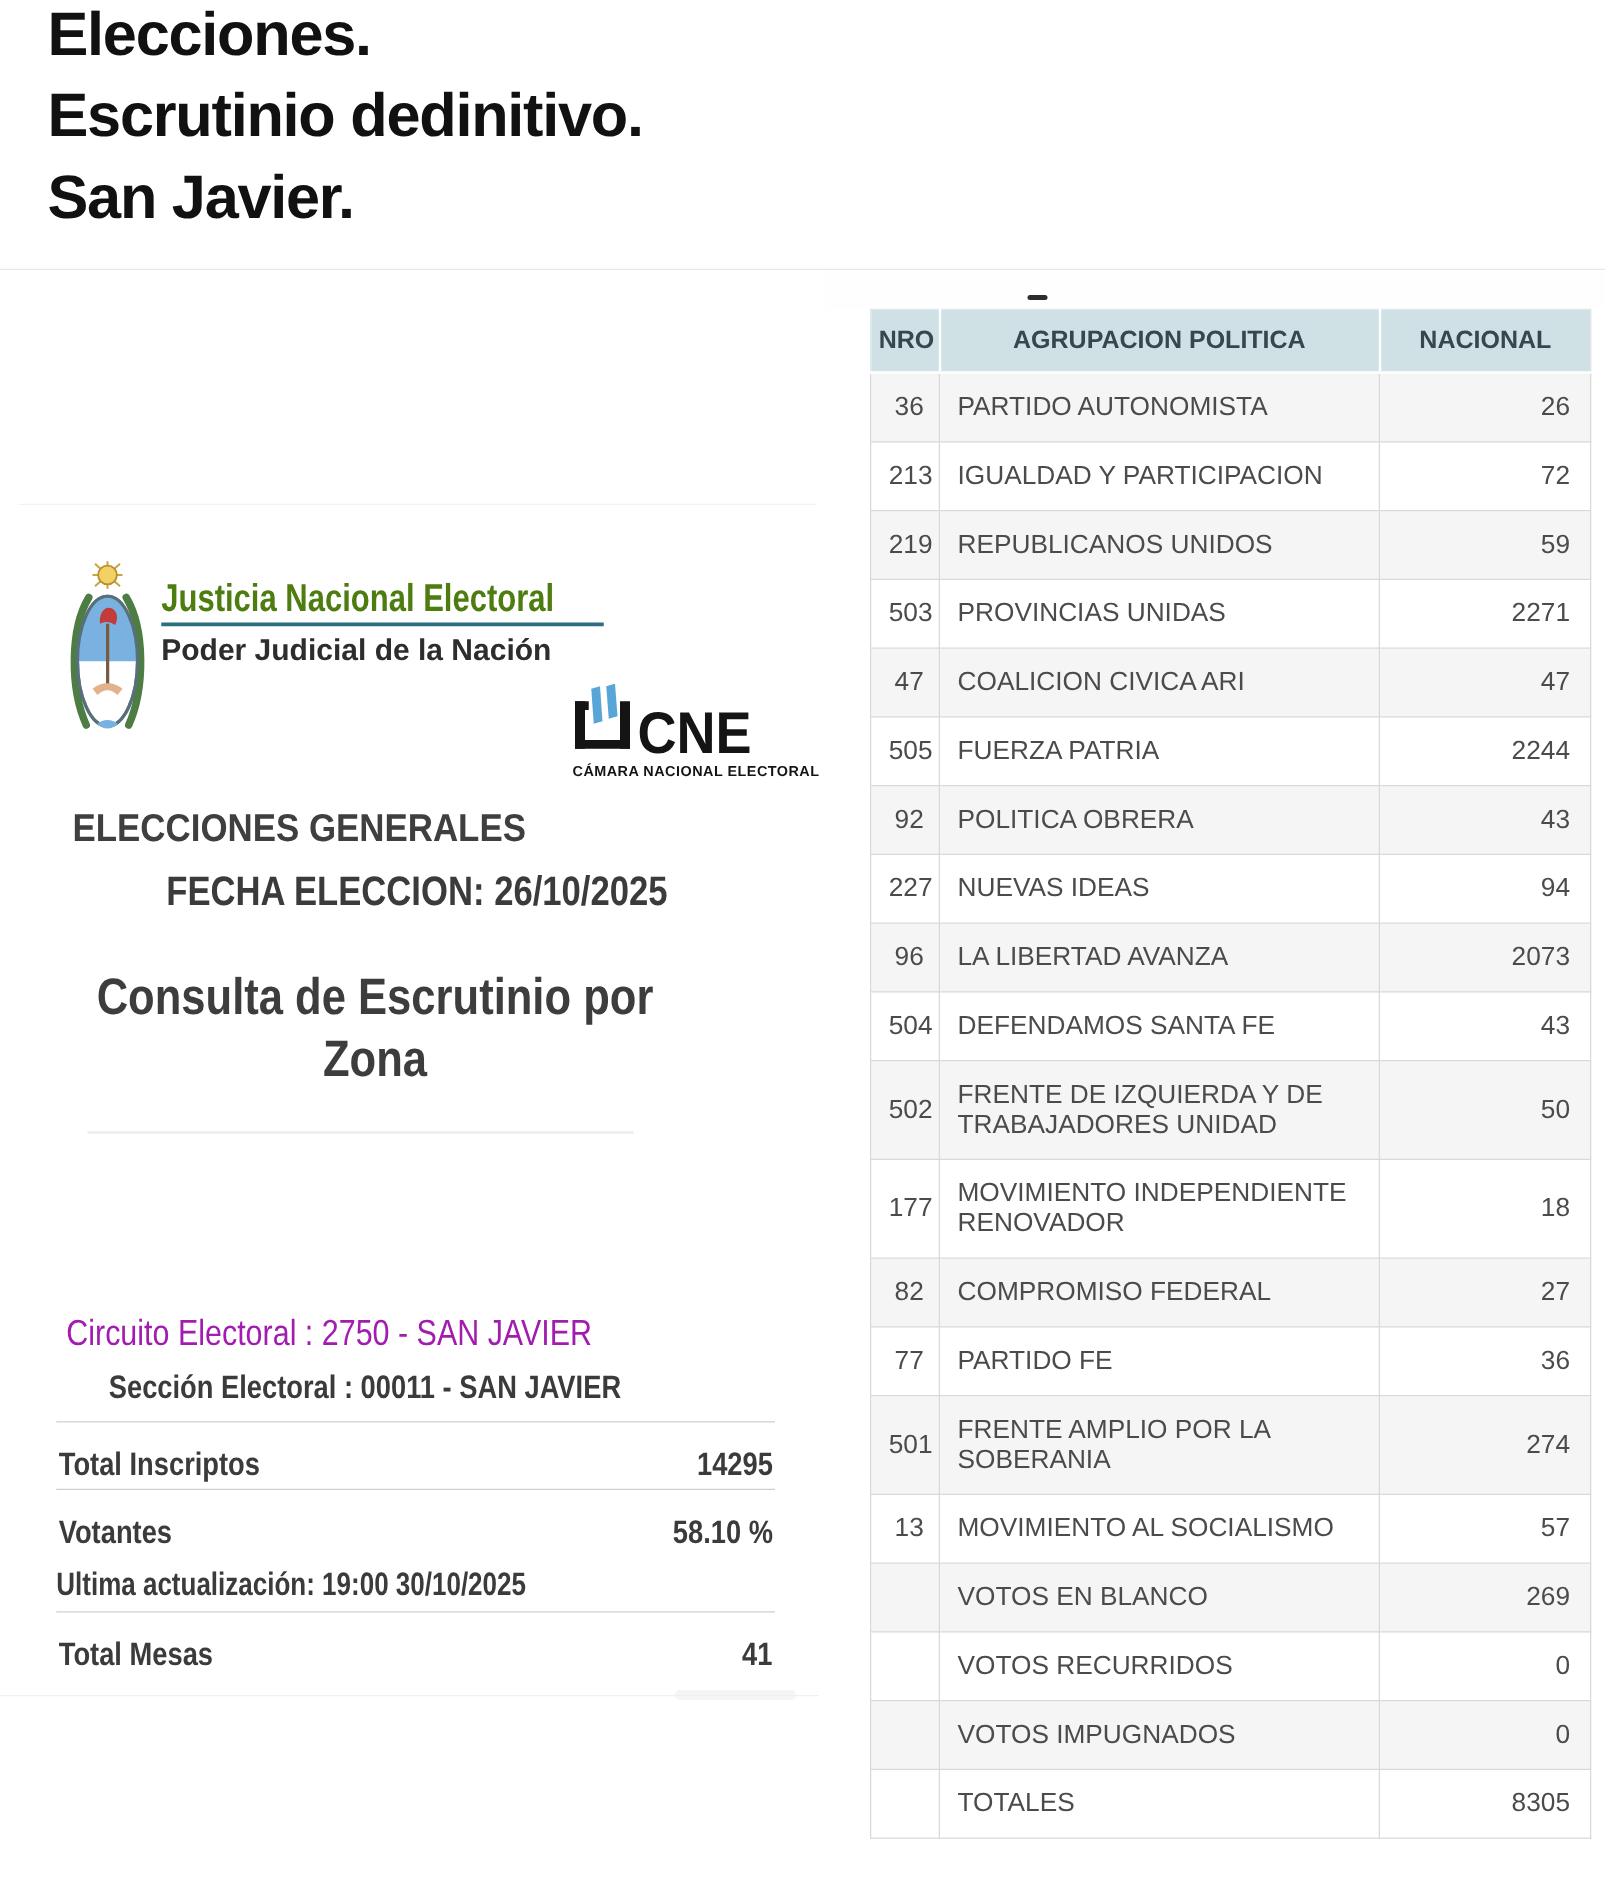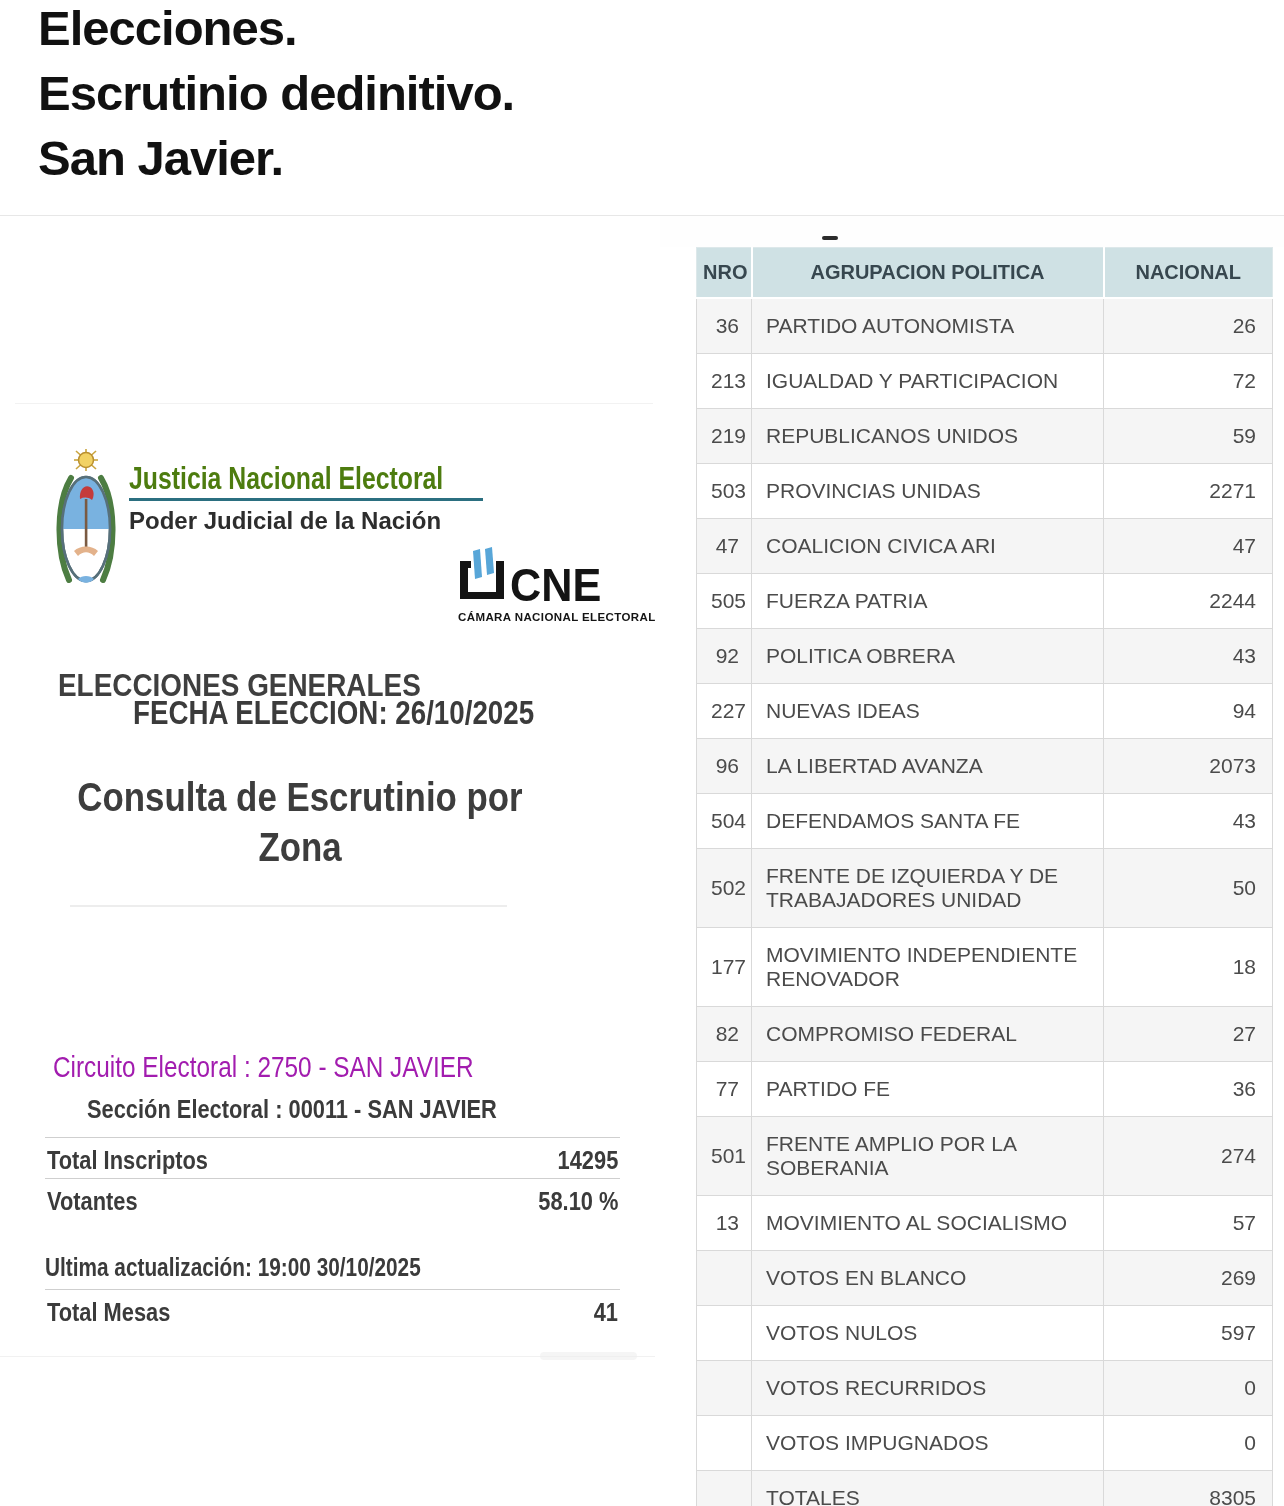--- a/index.html
+++ b/index.html
@@ -25,33 +25,33 @@
   .jne-underline{position:absolute;left:129px;top:498px;width:354px;height:3px;background:#2b6f80;}
   .jne-subtitle{position:absolute;left:129px;top:507px;font-size:24px;font-weight:bold;color:#2d2d2d;}
 
   .cne-block{position:absolute;left:458px;top:546px;width:178px;}
   .cne-row{display:flex;align-items:flex-end;}
   .cne-acronym{font-size:47px;line-height:47px;font-weight:bold;color:#141414;letter-spacing:0;
                display:inline-block;transform:scaleX(.92);transform-origin:0 100%;margin-left:4px;}
   .cne-caption{font-size:11.5px;font-weight:bold;color:#141414;letter-spacing:.4px;margin-top:3px;
                white-space:nowrap;}
 
-  .elecciones-heading{position:absolute;left:58px;top:645px;font-size:31px;font-weight:bold;color:#3f3f3f;margin-top:23px;}
+  .elecciones-heading{position:absolute;left:58px;top:645px;font-size:31px;font-weight:bold;color:#3f3f3f;}
   .fecha-line{position:absolute;left:133px;top:694px;font-size:33px;font-weight:bold;color:#3b3b3b;}
   .consulta-heading{position:absolute;left:15px;top:772px;width:570px;text-align:center;
                     font-size:41px;line-height:50px;font-weight:bold;color:#3d3d3d;}
   .zona-divider{position:absolute;left:70px;top:905px;width:437px;height:2px;background:#ededed;}
 
   .distrito-heading{position:absolute;left:46px;top:973px;font-size:43px;font-weight:bold;color:#363636;}
   .circuito-line{position:absolute;left:53px;top:1051px;font-size:29px;font-weight:normal;color:#a21caf;}
   .seccion-line{position:absolute;left:53px;top:1094px;font-size:26px;font-weight:bold;color:#3b3b3b;margin-left:34px;}
 
   .stats-block{position:absolute;left:45px;top:1137px;width:575px;}
-  .stat-row{display:flex;justify-content:space-between;
-            border-top:1px solid #cfcfcf;padding:7px 2px 6px 2px;height:27px;}
+  .stat-row{display:flex;justify-content:space-between;align-items:center;
+            border-top:1px solid #cfcfcf;padding:20px 2px 6px 2px;height:27px;}
   .stat-label,.stat-value{font-size:26px;font-weight:bold;color:#3b3b3b;}
 
   .ultima-line{position:absolute;left:45px;top:1252px;font-size:26px;font-weight:bold;color:#3b3b3b;}
   .mesas-block{position:absolute;left:45px;top:1289px;width:575px;}
 
   .bottom-faint-line{position:absolute;left:0px;top:1356px;width:655px;height:1px;background:#f1f1f1;}
   .bottom-gray-bar{position:absolute;left:540px;top:1352px;width:97px;height:8px;background:#ececec;
                    border-radius:4px;opacity:.55;}
 
   
@@ -282,25 +282,20 @@
           <td class="party">MOVIMIENTO AL SOCIALISMO</td>
           <td class="nac">57</td>
         </tr>
         <tr>
           <td class="nro"></td>
           <td class="party">VOTOS EN BLANCO</td>
           <td class="nac">269</td>
         </tr>
         <tr>
           <td class="nro"></td>
-          <td class="party">VOTOS NULOS</td>
-          <td class="nac">597</td>
-        </tr>
-        <tr>
-          <td class="nro"></td>
           <td class="party">VOTOS RECURRIDOS</td>
           <td class="nac">0</td>
         </tr>
         <tr>
           <td class="nro"></td>
           <td class="party">VOTOS IMPUGNADOS</td>
           <td class="nac">0</td>
         </tr>
         <tr>
           <td class="nro"></td>

